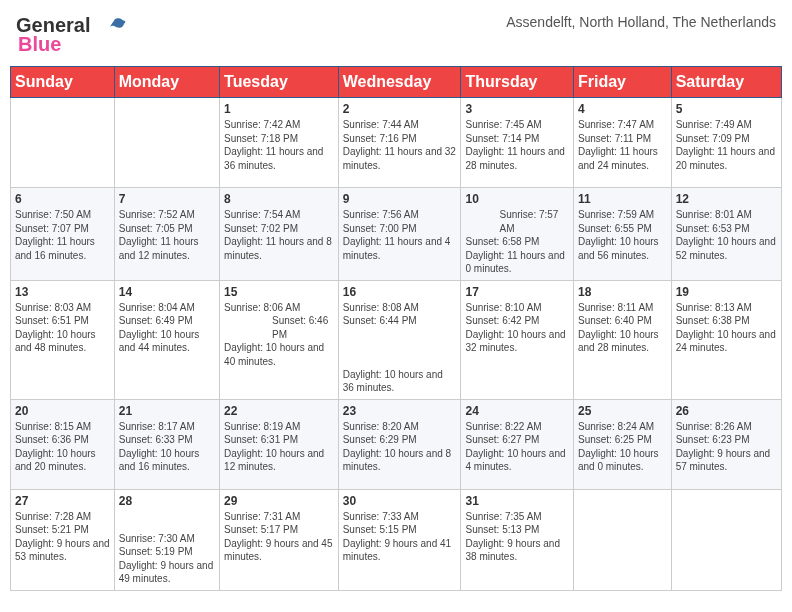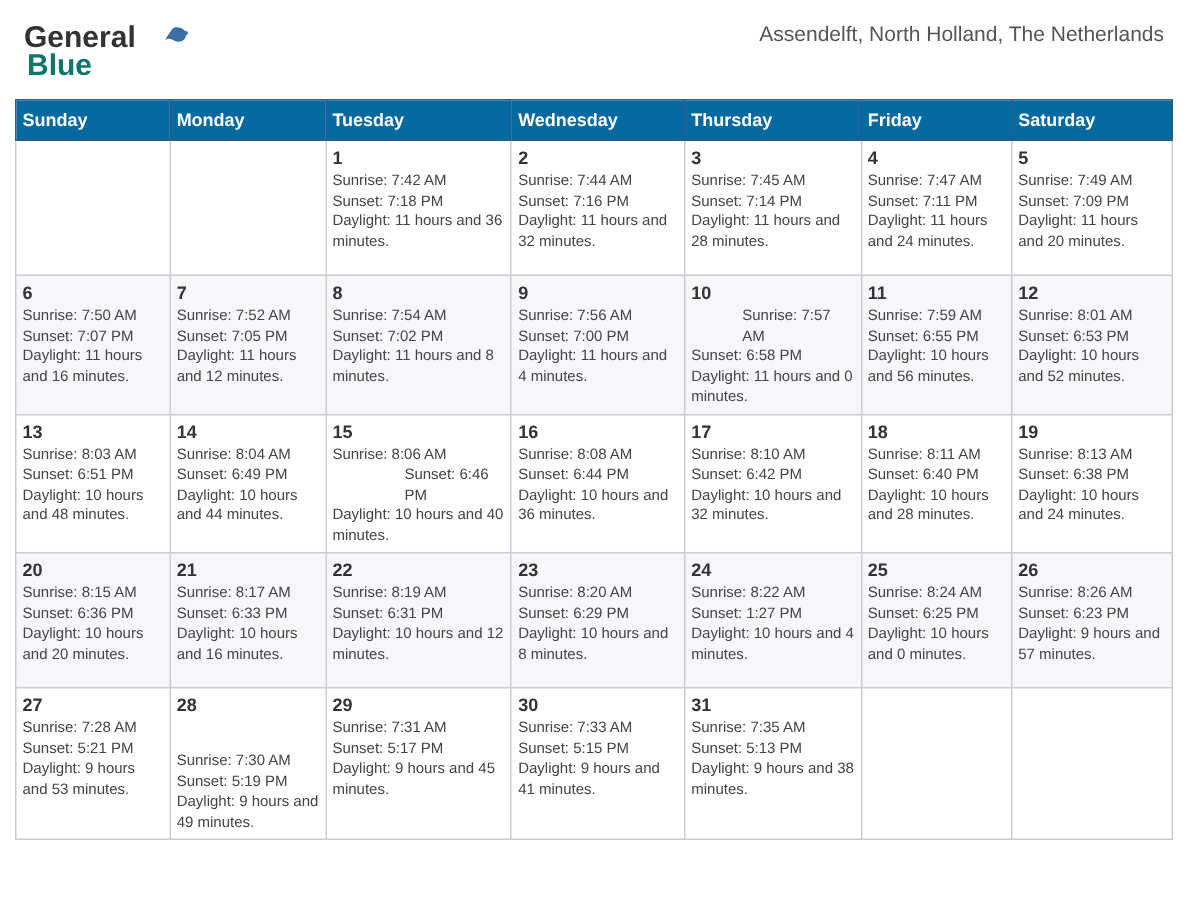--- a/index.html
+++ b/index.html
@@ -33,25 +33,25 @@
     .location {
       font-size: 14px;
       color: #555;
     }
     table {
       width: 100%;
       border-collapse: collapse;
       font-size: 11px;
     }
     thead tr th {
-      background-color: #0369a1;
+      background-color: #ef4444;
       color: #fff;
       padding: 6px 4px;
       text-align: left;
-      font-size: 12px;
+      font-size: 16px;
       font-weight: bold;
       border: 1px solid #2d5a8a;
     }
     tbody tr td {
       border: 1px solid #ccc;
       vertical-align: top;
       padding: 4px;
       min-height: 80px;
       height: 90px;
       color: #333;
@@ -82,21 +82,21 @@
 
 <div class="header">
   <div class="logo">
     <div style="display:flex; align-items:center; gap:14px;">
       <span style="font-size:20px; font-weight:bold; color:#333;">General</span>
       <svg width="22" height="22" viewBox="0 0 22 22">
         <path d="M11 4 C14 2, 20 4, 20 8 C20 12, 16 14, 12 12 C10 11, 8 10, 6 12 C8 8, 10 6, 11 4Z" fill="#3a6ea5"></path>
         <path d="M18 6 C20 5, 22 6, 21 8 C20 9, 18 8, 18 6Z" fill="#3a6ea5"></path>
       </svg>
     </div>
-    <span style="font-size:20px; font-weight:bold; color:#0f766e; margin-top:-4px; margin-left:2px;">Blue</span>
+    <span style="font-size:20px; font-weight:bold; color:#ec4899; margin-top:-4px; margin-left:2px;">Blue</span>
   </div>
   <div class="title-block">
     <div class="location">Assendelft, North Holland, The Netherlands</div>
   </div>
 </div>
 
 <table>
   <thead>
     <tr>
     <th>Sunday</th>
@@ -234,21 +234,21 @@
             <span style="display: block;">Sunrise: 8:06 AM</span>
             <span style="display: block; margin-left: 48px;">Sunset: 6:46 PM</span>
             <span style="display: block;">Daylight: 10 hours and 40 minutes.</span>
           </div>
         </td>
         <td>
           <span class="day-num">16</span>
           <div class="day-info">
             <span style="display: block;">Sunrise: 8:08 AM</span>
             <span style="display: block;">Sunset: 6:44 PM</span>
-            <span style="display: block;">Daylight: 10 hours and 36 minutes.</span>
+            <span style="display: block; margin-top: 40px;">Daylight: 10 hours and 36 minutes.</span>
           </div>
         </td>
         <td>
           <span class="day-num">17</span>
           <div class="day-info">
             <span style="display: block;">Sunrise: 8:10 AM</span>
             <span style="display: block;">Sunset: 6:42 PM</span>
             <span style="display: block;">Daylight: 10 hours and 32 minutes.</span>
           </div>
         </td>
@@ -299,21 +299,21 @@
           <div class="day-info">
             <span style="display: block;">Sunrise: 8:20 AM</span>
             <span style="display: block;">Sunset: 6:29 PM</span>
             <span style="display: block;">Daylight: 10 hours and 8 minutes.</span>
           </div>
         </td>
         <td>
           <span class="day-num">24</span>
           <div class="day-info">
             <span style="display: block;">Sunrise: 8:22 AM</span>
-            <span style="display: block;">Sunset: 1:27 PM</span>
+            <span style="display: block;">Sunset: 6:27 PM</span>
             <span style="display: block;">Daylight: 10 hours and 4 minutes.</span>
           </div>
         </td>
         <td>
           <span class="day-num">25</span>
           <div class="day-info">
             <span style="display: block;">Sunrise: 8:24 AM</span>
             <span style="display: block;">Sunset: 6:25 PM</span>
             <span style="display: block;">Daylight: 10 hours and 0 minutes.</span>
           </div>

